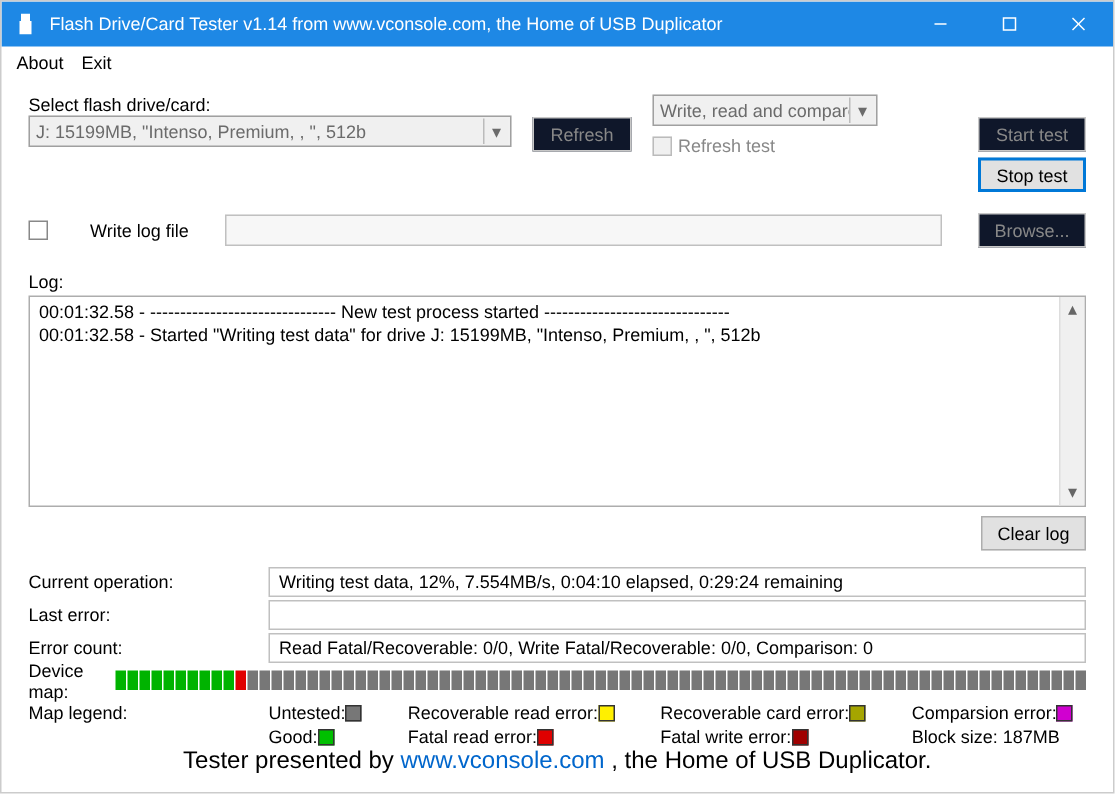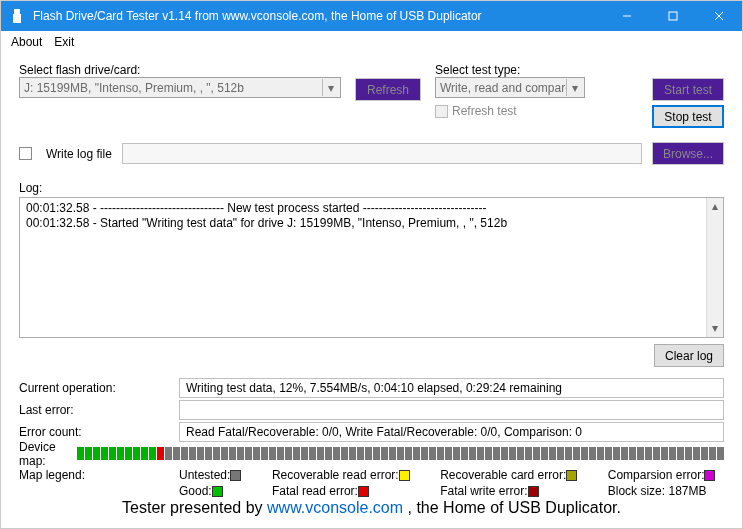--- a/index.html
+++ b/index.html
@@ -79,31 +79,31 @@
 .btn {
   min-width: 66px;
   height: 23px;
   border: 1px solid #adadad;
   background: #e1e1e1;
   display: inline-flex;
   align-items: center;
   justify-content: center;
   padding: 0 10px;
 }
-.btn.disabled { color: #888; border-color:#c8c8c8; background:#4c1d95;}
+.btn.disabled { color: #888; border-color:#c8c8c8; background:#0f172a;}
 .btn.bold { border: 2px solid #0078d7; font-weight: normal; }
 .checkbox {
   width: 13px; height: 13px;
   border: 1px solid #888;
   background: #fff;
   display: inline-block;
   vertical-align: middle;
   margin-right: 4px;
 }
-.writelog-row { display: flex; align-items: center; gap: 10px; margin-top: 14px;}
+.writelog-row { display: flex; align-items: center; gap: 24px; margin-top: 14px;}
 .writelog-row .path {
   flex: 1;
   height: 21px;
   border: 1px solid #c0c0c0;
   background: #f7f7f7;
 }
 .log-label { margin-top: 16px; }
 .log-box {
   width: 100%;
   height: 141px;
@@ -205,21 +205,20 @@
       <div class="label">Select flash drive/card:</div>
       <div class="dd">
         <span>J: 15199MB, "Intenso, Premium, , ", 512b</span>
         <span class="dd-arrow">▾</span>
       </div>
     </div>
     <div class="col-refresh">
       <div class="btn disabled">Refresh</div>
     </div>
     <div class="col-testtype">
-      <div class="label">Select test type:</div>
       <div class="dd">
         <span>Write, read and compare</span>
         <span class="dd-arrow">▾</span>
       </div>
       <div class="row" style="margin-top:6px;">
         <span class="checkbox" style="background:#f0f0f0;border-color:#bbb;"></span>
         <span style="color:#888;">Refresh test</span>
       </div>
     </div>
     <div class="col-teststart">

